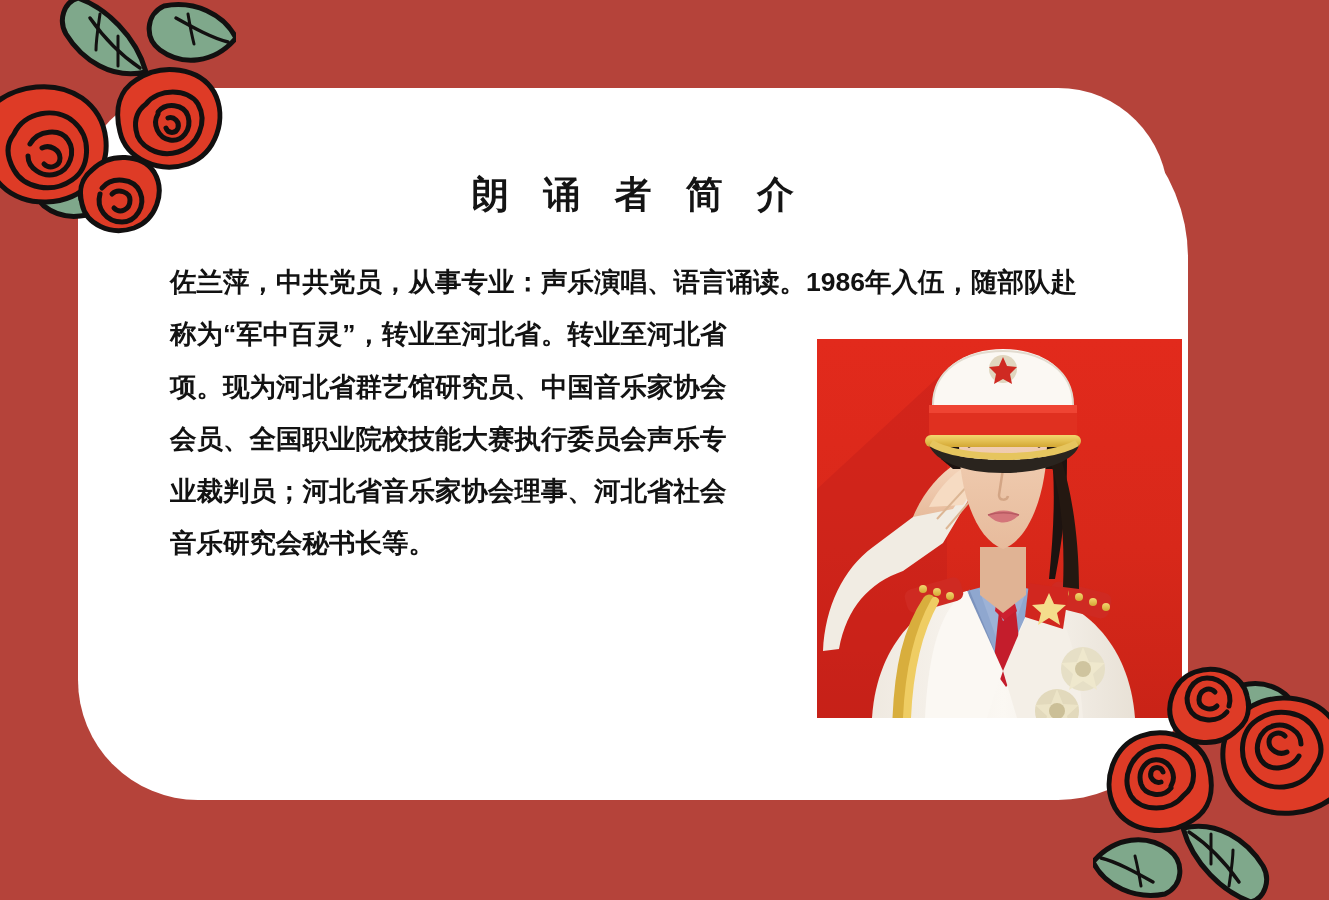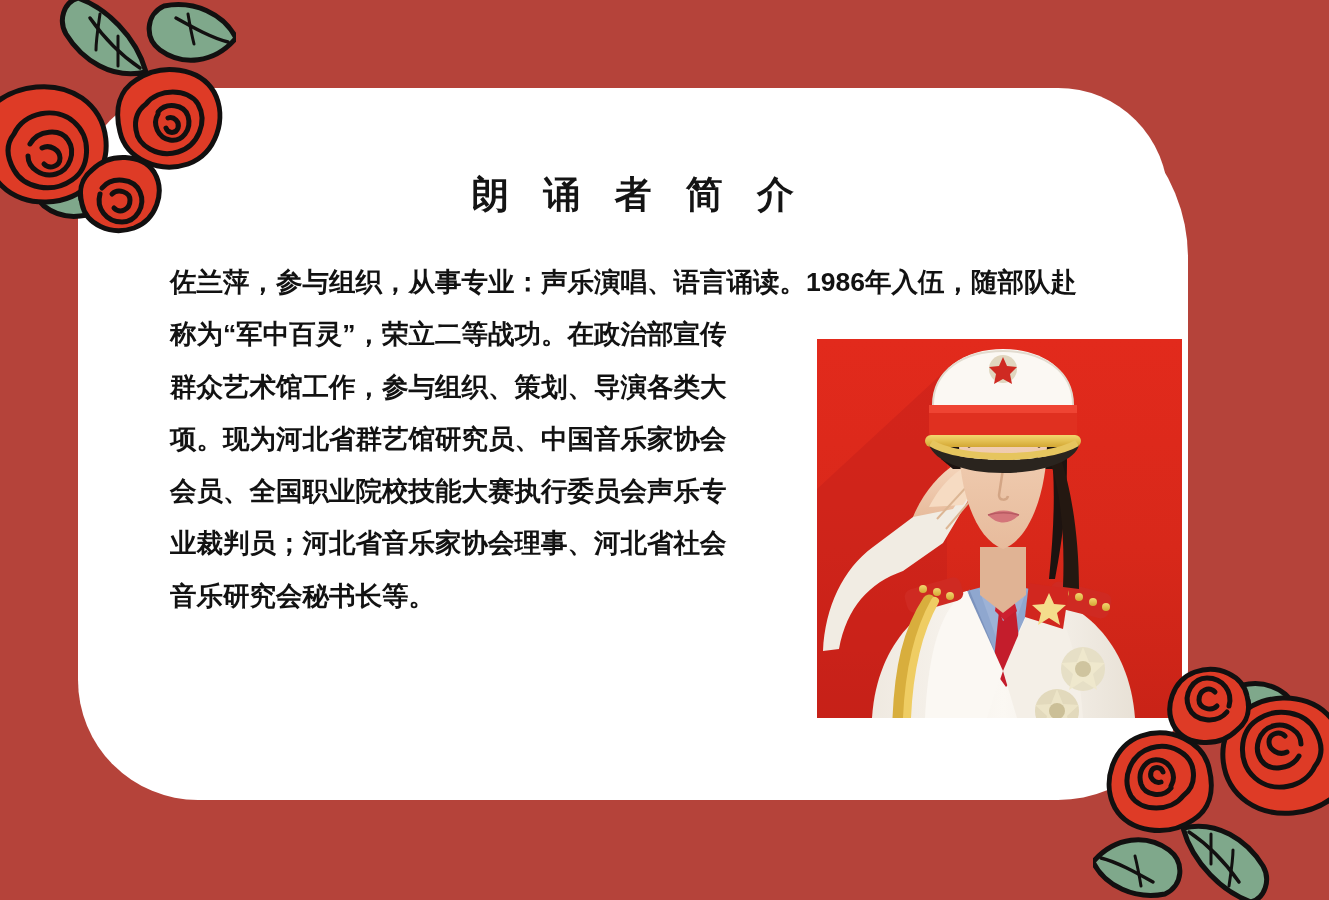--- a/index.html
+++ b/index.html
@@ -123,23 +123,22 @@
 
 <div id="stage">
 
   <div class="card-layer card-main"></div>
   <div class="card-layer card-step"></div>
   <div class="card-layer card-fill"></div>
 
   <div class="title">朗 诵 者 简 介</div>
 
   <div class="body-text">
-    <span class="ln">佐兰萍，参与组织，从事专业：声乐演唱、语言诵读。1986年入伍，随部队赴</span>
-    <span class="ln narrow">称为“军中百灵”，荣立二等战功。在政治部宣传</span>
-    <span class="ln narrow">群众艺术馆工作，参与组织、策划、导演各类大</span>
+    <span class="ln">佐兰萍，中共党员，从事专业：声乐演唱、语言诵读。1986年入伍，随部队赴</span>
+    <span class="ln narrow">称为“军中百灵”，转业至河北省。转业至河北省</span>
     <span class="ln narrow">项。现为河北省群艺馆研究员、中国音乐家协会</span>
     <span class="ln narrow">会员、全国职业院校技能大赛执行委员会声乐专</span>
     <span class="ln narrow">业裁判员；河北省音乐家协会理事、河北省社会</span>
     <span class="ln narrow">音乐研究会秘书长等。</span>
   </div>
 
   <div class="photo">
     <svg viewBox="0 0 365 379" width="365" height="379" xmlns="http://www.w3.org/2000/svg">
       <defs>
         <linearGradient id="bgRed" x1="0" y1="0" x2="0" y2="1">

